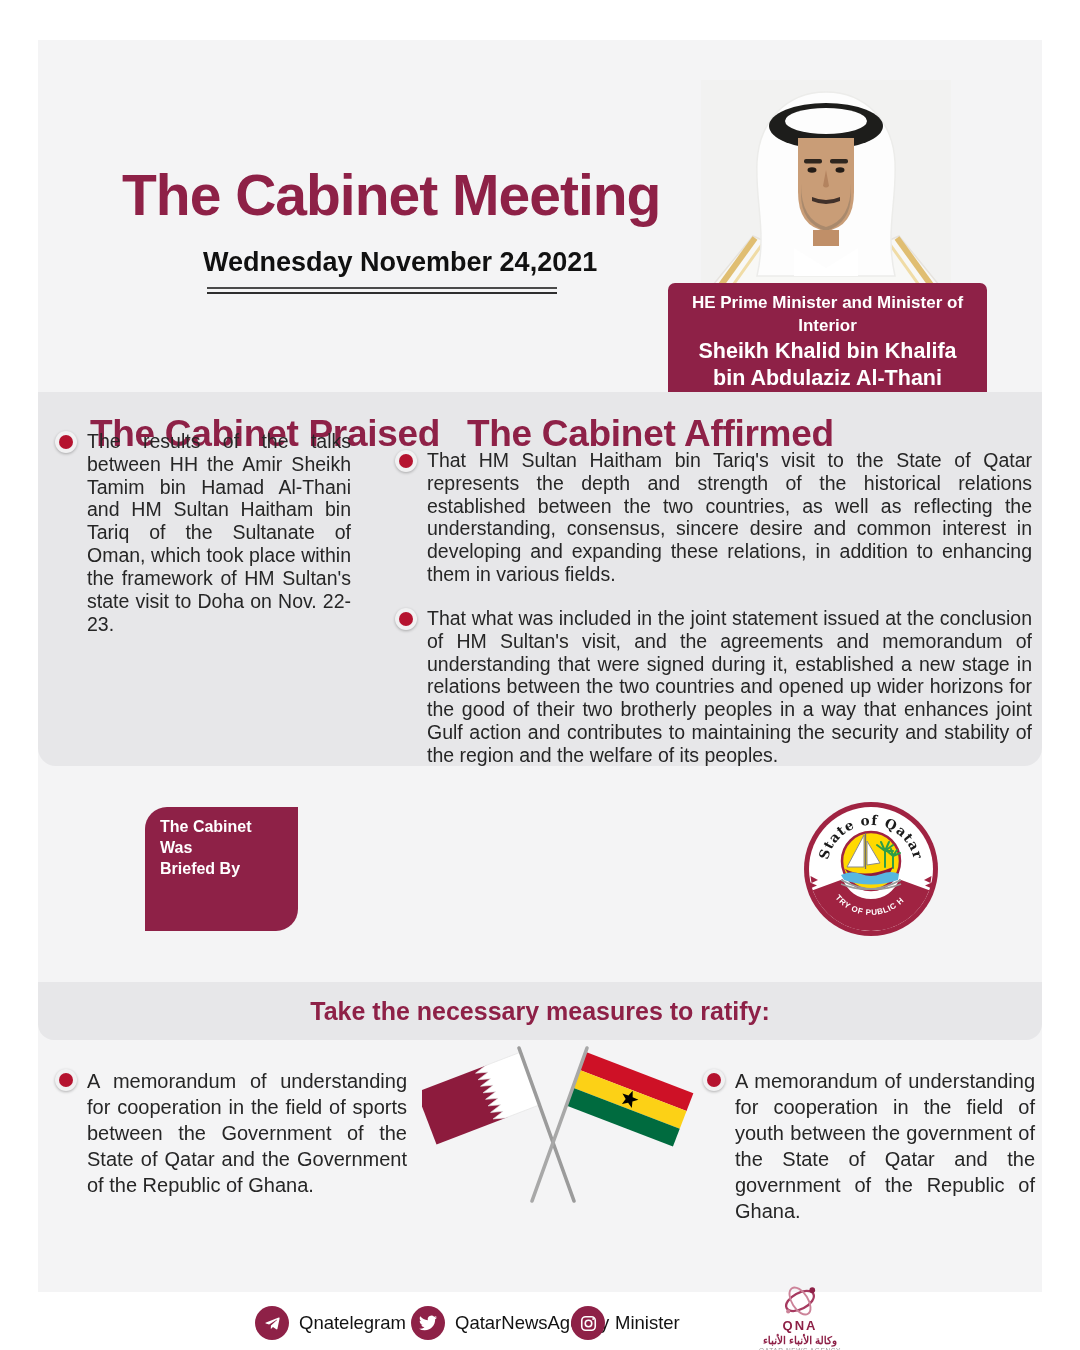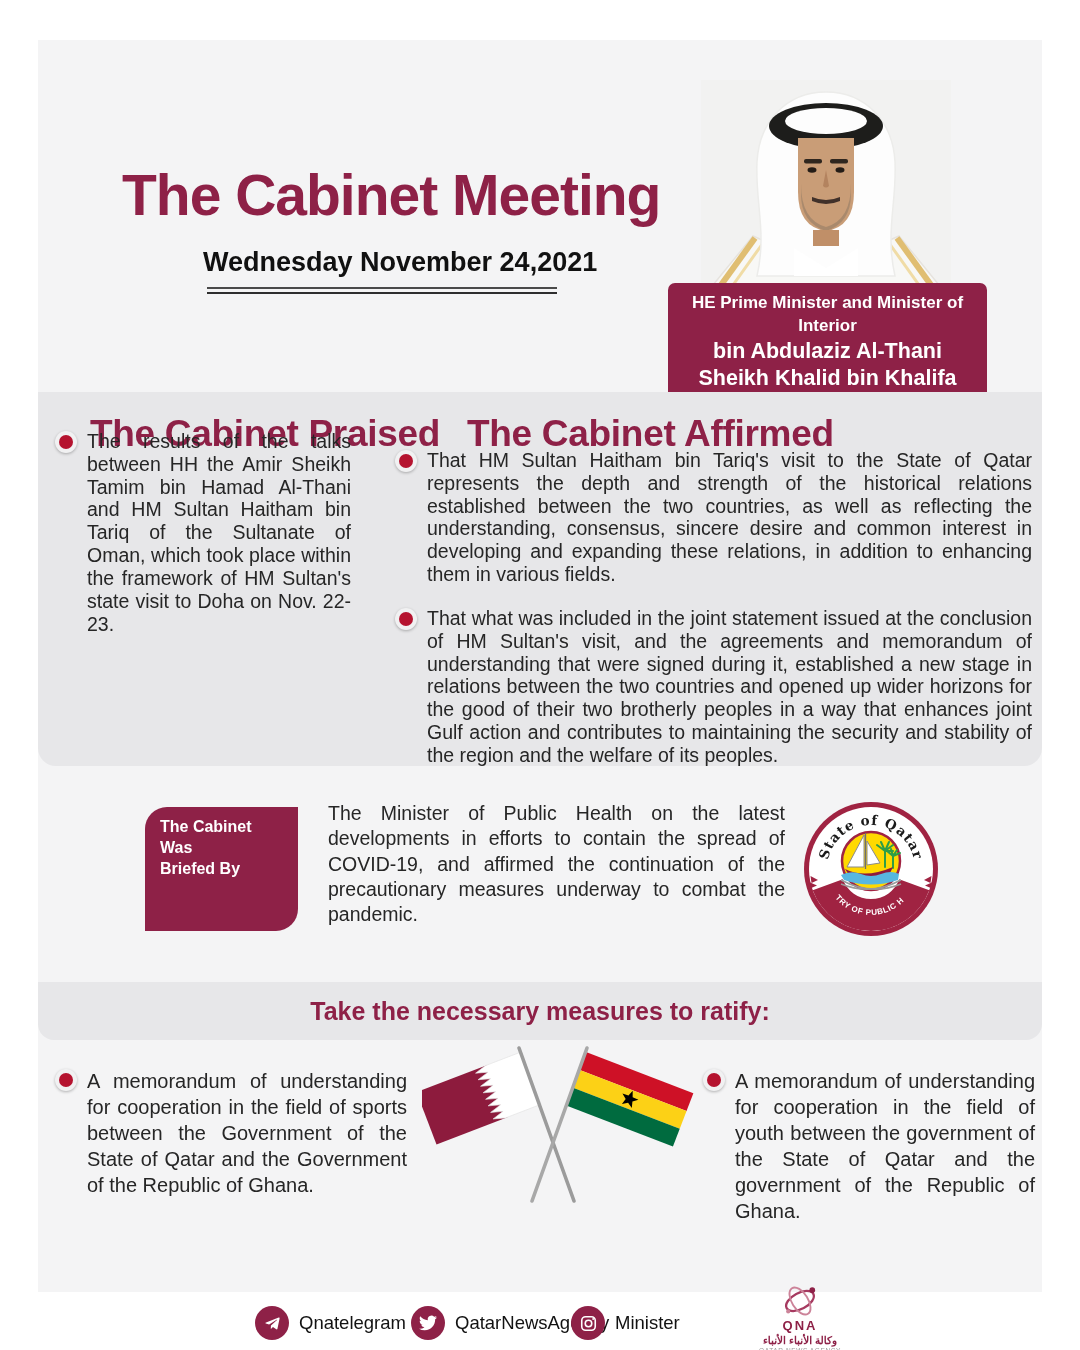--- a/index.html
+++ b/index.html
@@ -97,22 +97,22 @@
       <path d="M125,90 L122,106 Q125,109 128,106 Z" fill="#b3835f"></path>
       <path d="M111,117 Q125,123 139,117 L139,121 Q125,127 111,121 Z" fill="#41312a"></path>
 
       <path d="M112,150 h26 v16 h-26 Z" fill="#c08f68"></path>
       <path d="M93,168 L125,188 L157,168 L157,196 L93,196 Z" fill="#ffffff"></path>
     </svg>
   </div>
 
   <div class="caption">
     <div class="role">HE Prime Minister and Minister of Interior</div>
+    <div class="name">Sheikh Khalid bin Khalifa</div>
     <div class="name">bin Abdulaziz Al-Thani</div>
-    <div class="name">Sheikh Khalid bin Khalifa</div>
   </div>
 
   <div class="band band1"></div>
 
   <div class="col-heading h-praised">The Cabinet Praised</div>
   <div class="items items-praised">
     <div class="item">
       <span class="bullet"></span>
       <p>The results of the talks between HH the Amir Sheikh Tamim bin Hamad Al-Thani and HM Sultan Haitham bin Tariq of the Sultanate of Oman, which took place within the framework of HM Sultan's state visit to Doha on Nov. 22-23.</p>
     </div>
@@ -126,21 +126,20 @@
     </div>
     <div class="item">
       <span class="bullet"></span>
       <p>That what was included in the joint statement issued at the conclusion of HM Sultan's visit, and the agreements and memorandum of understanding that were signed during it, established a new stage in relations between the two countries and opened up wider horizons for the good of their two brotherly peoples in a way that enhances joint Gulf action and contributes to maintaining the security and stability of the region and the welfare of its peoples.</p>
     </div>
   </div>
 
   <div class="briefed-box">The Cabinet
 Was
 Briefed By</div>
-  <div class="briefed-text">The Minister of Public Health on the latest developments in efforts to contain the spread of COVID-19, and affirmed the continuation of the precautionary measures underway to combat the pandemic.</div>
 
   <div class="moph">
     <svg viewBox="0 0 140 140" width="140" height="140">
       <defs>
         <path id="mophTop" d="M27.5,58.6 A44,44 0 0 1 112.5,58.6"></path>
         <path id="mophBottom" d="M34.8,99.6 A46,46 0 0 0 105.2,99.6"></path>
       </defs>
       <circle cx="70" cy="70" r="67" fill="#a02342"></circle>
       <circle cx="70" cy="70" r="62" fill="#ffffff"></circle>
       <path d="M11.7,91.2 A62,62 0 0 0 128.3,91.2 L98.2,80.3 A30,30 0 0 1 41.8,80.3 Z" fill="#a02342"></path>

